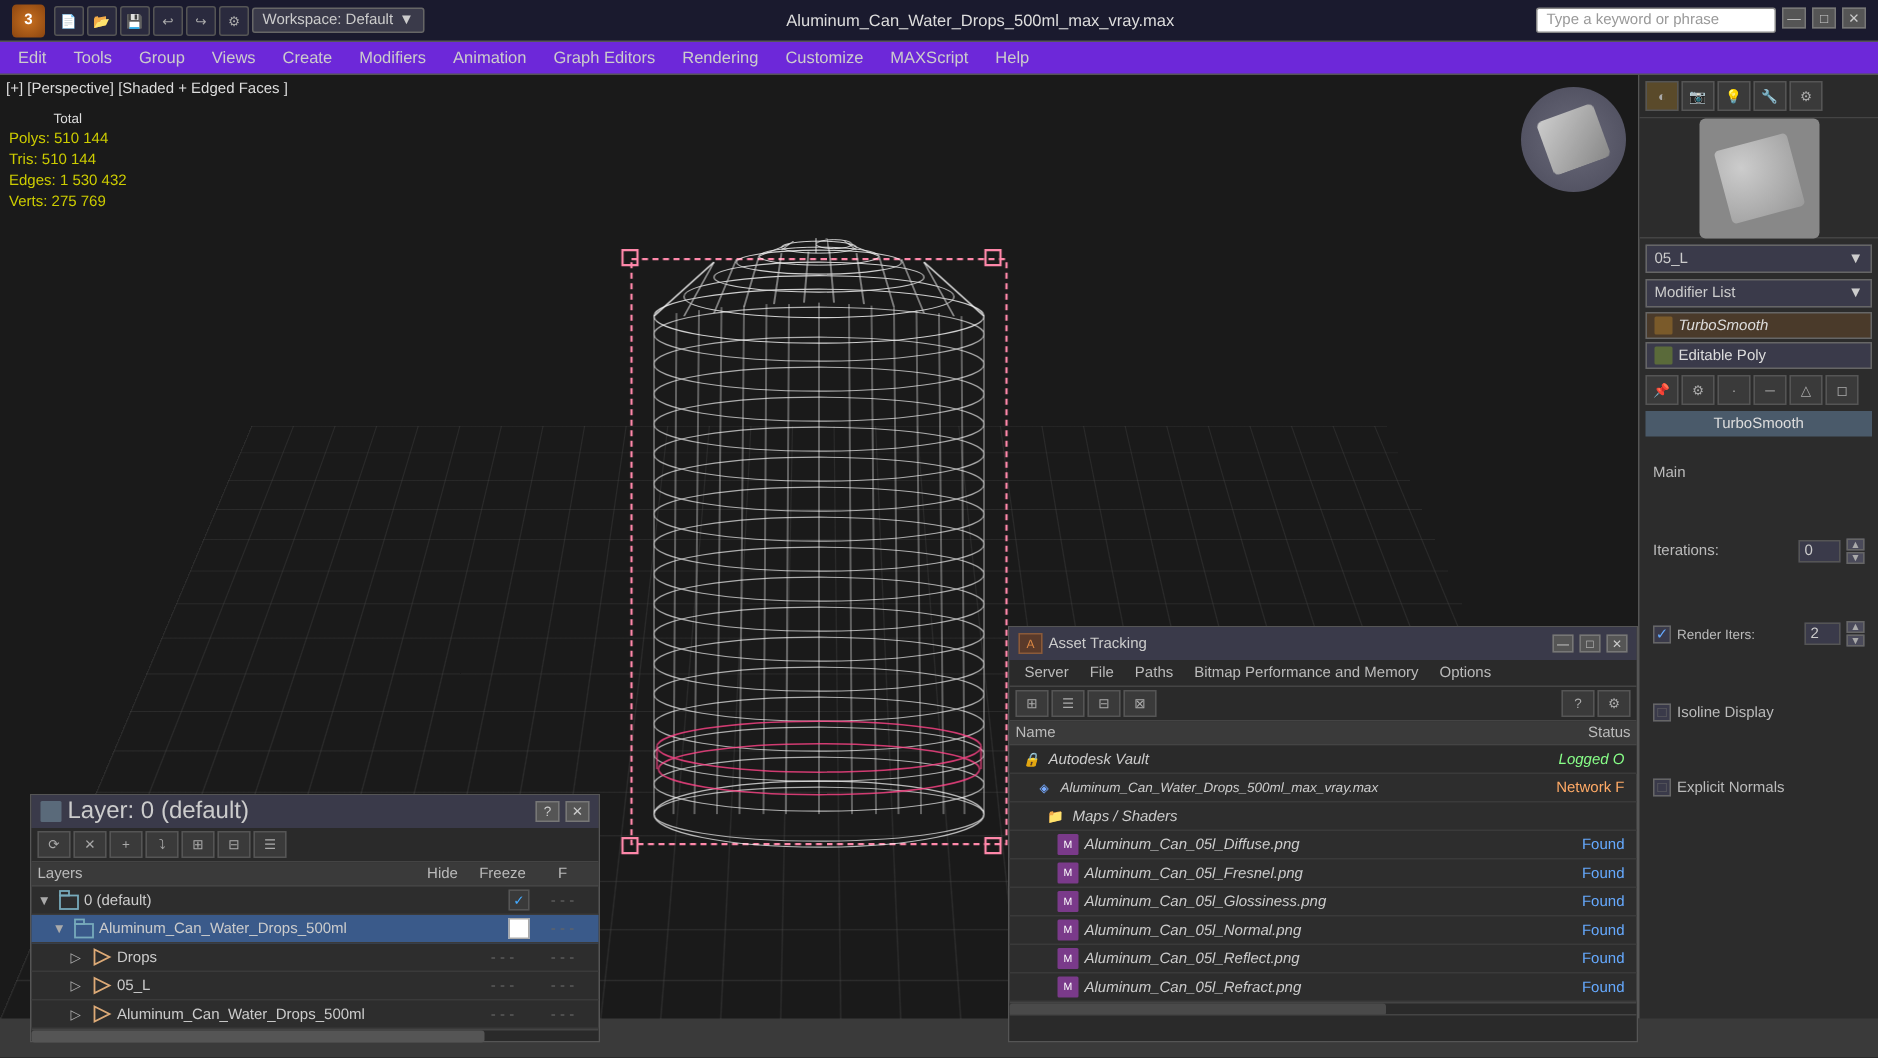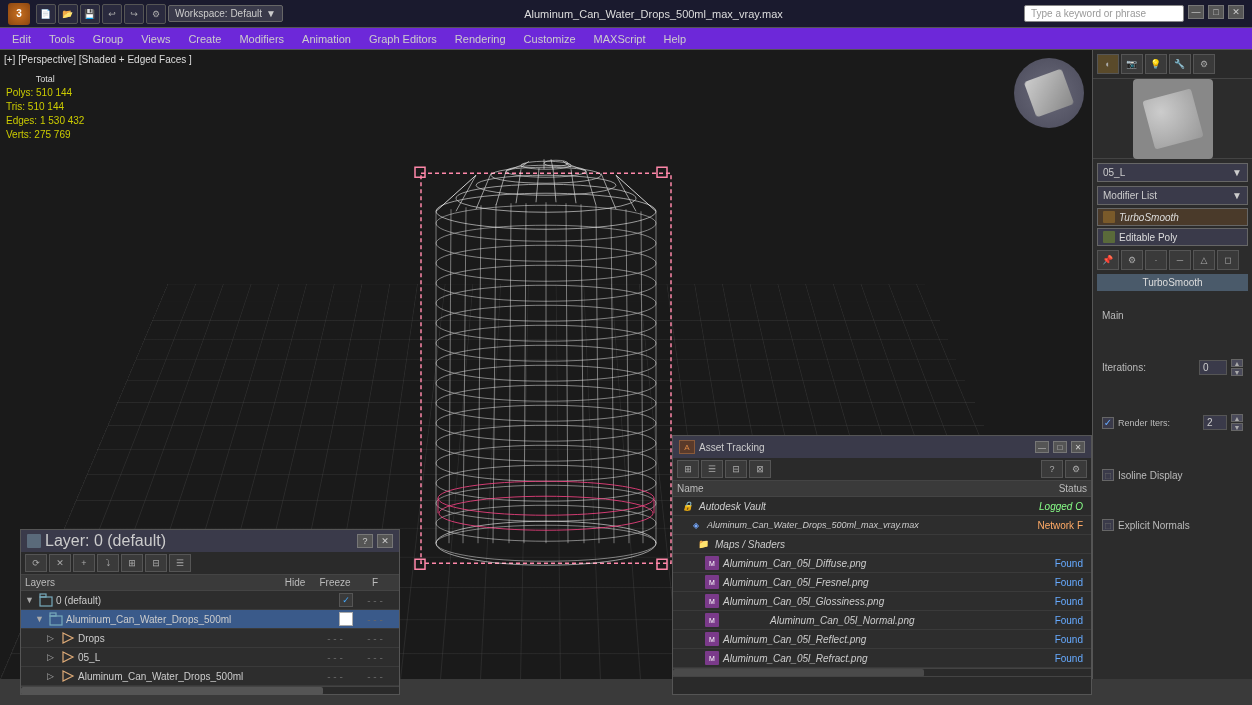--- a/index.html
+++ b/index.html
@@ -922,20 +922,27 @@
 </div>
 
 <div id="asset-panel">
   <div id="asset-titlebar">
     <div class="at-logo">A</div>
     <span id="asset-title">Asset Tracking</span>
     <div class="at-win-btn">—</div>
     <div class="at-win-btn">□</div>
     <div class="at-win-btn">✕</div>
   </div>
+  <div id="asset-menubar">
+    <div class="at-menu">Server</div>
+    <div class="at-menu">File</div>
+    <div class="at-menu">Paths</div>
+    <div class="at-menu">Bitmap Performance and Memory</div>
+    <div class="at-menu">Options</div>
+  </div>
   <div id="asset-toolbar">
     <div class="at-btn">⊞</div>
     <div class="at-btn">☰</div>
     <div class="at-btn">⊟</div>
     <div class="at-btn">⊠</div>
     <div class="at-spacer"></div>
     <div class="at-btn">?</div>
     <div class="at-btn">⚙</div>
   </div>
   <div id="asset-header">
@@ -966,21 +973,21 @@
   <div class="asset-row" style="padding-left:32px;">
     <div class="asset-icon map-icon">M</div>
     <span class="asset-name">Aluminum_Can_05l_Fresnel.png</span>
     <span class="asset-status">Found</span>
   </div>
   <div class="asset-row" style="padding-left:32px;">
     <div class="asset-icon map-icon">M</div>
     <span class="asset-name">Aluminum_Can_05l_Glossiness.png</span>
     <span class="asset-status">Found</span>
   </div>
-  <div class="asset-row" style="padding-left:32px;gap:47px;">
+  <div class="asset-row" style="padding-left:32px;">
     <div class="asset-icon map-icon">M</div>
     <span class="asset-name">Aluminum_Can_05l_Normal.png</span>
     <span class="asset-status">Found</span>
   </div>
   <div class="asset-row" style="padding-left:32px;">
     <div class="asset-icon map-icon">M</div>
     <span class="asset-name">Aluminum_Can_05l_Reflect.png</span>
     <span class="asset-status">Found</span>
   </div>
   <div class="asset-row" style="padding-left:32px;">

